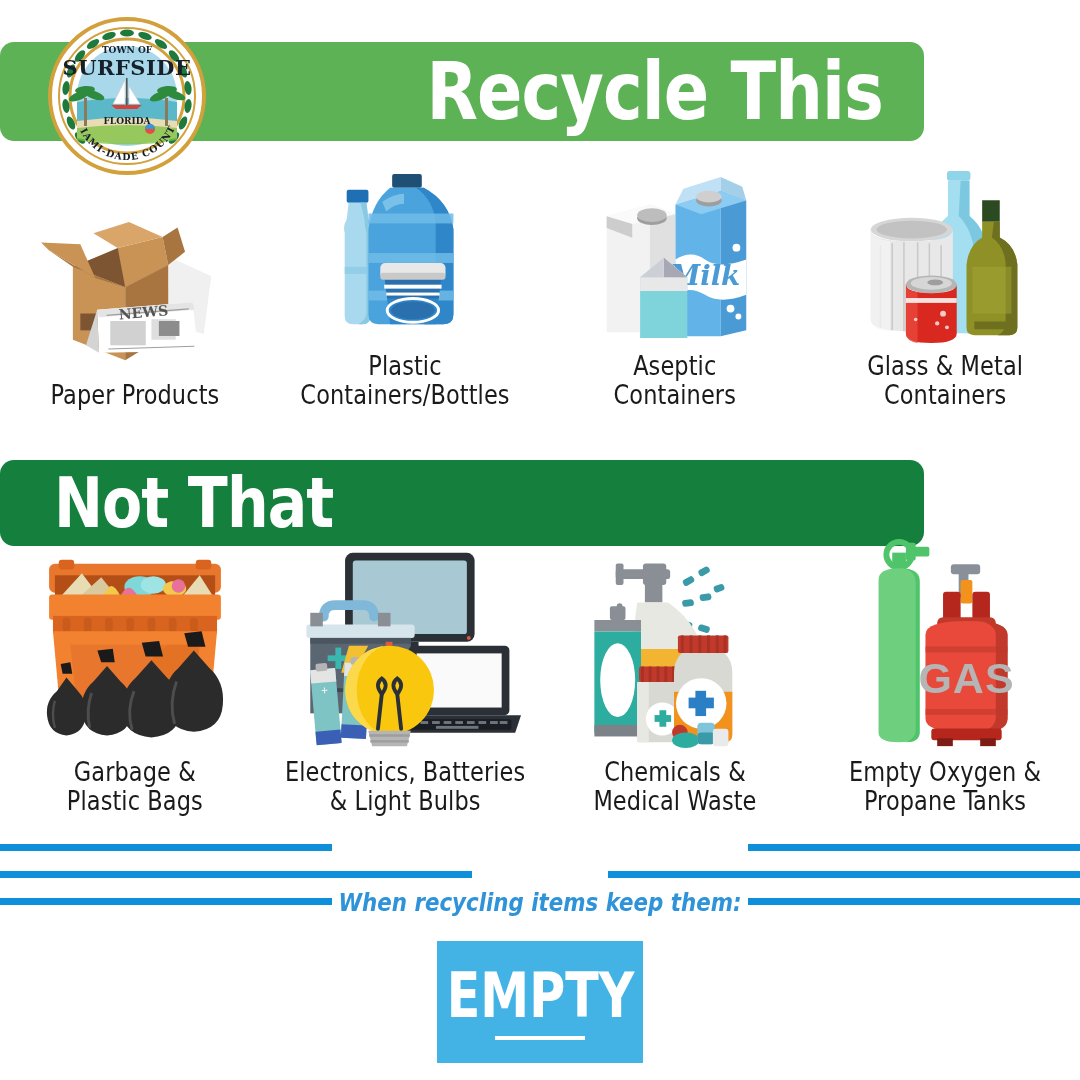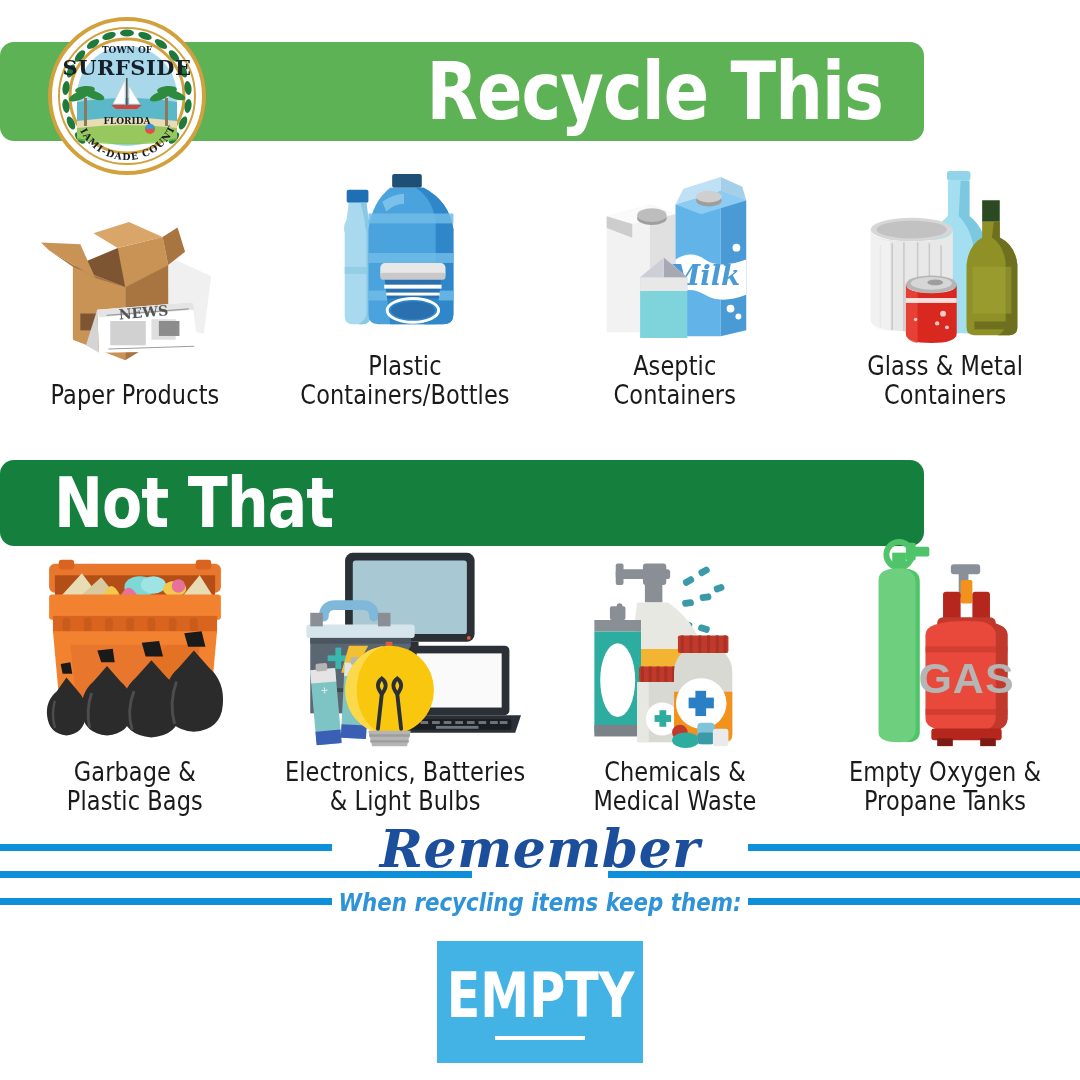--- a/index.html
+++ b/index.html
@@ -647,21 +647,20 @@
   </div>
 </div>
 
 <div class="remember-wrap">
   <div class="rule rule-l1"></div>
   <div class="rule rule-l2"></div>
   <div class="rule rule-l3"></div>
   <div class="rule rule-r1"></div>
   <div class="rule rule-r2"></div>
   <div class="rule rule-r3"></div>
-  <div class="remember-text">Remember</div>
   <div class="remember-sub">When recycling items keep them:</div>
 </div>
 
 <div class="keywords">
   <div class="kw-box">
     <div class="kw-label">EMPTY</div>
     <div class="kw-underline"></div>
   </div>
 </div>
 

